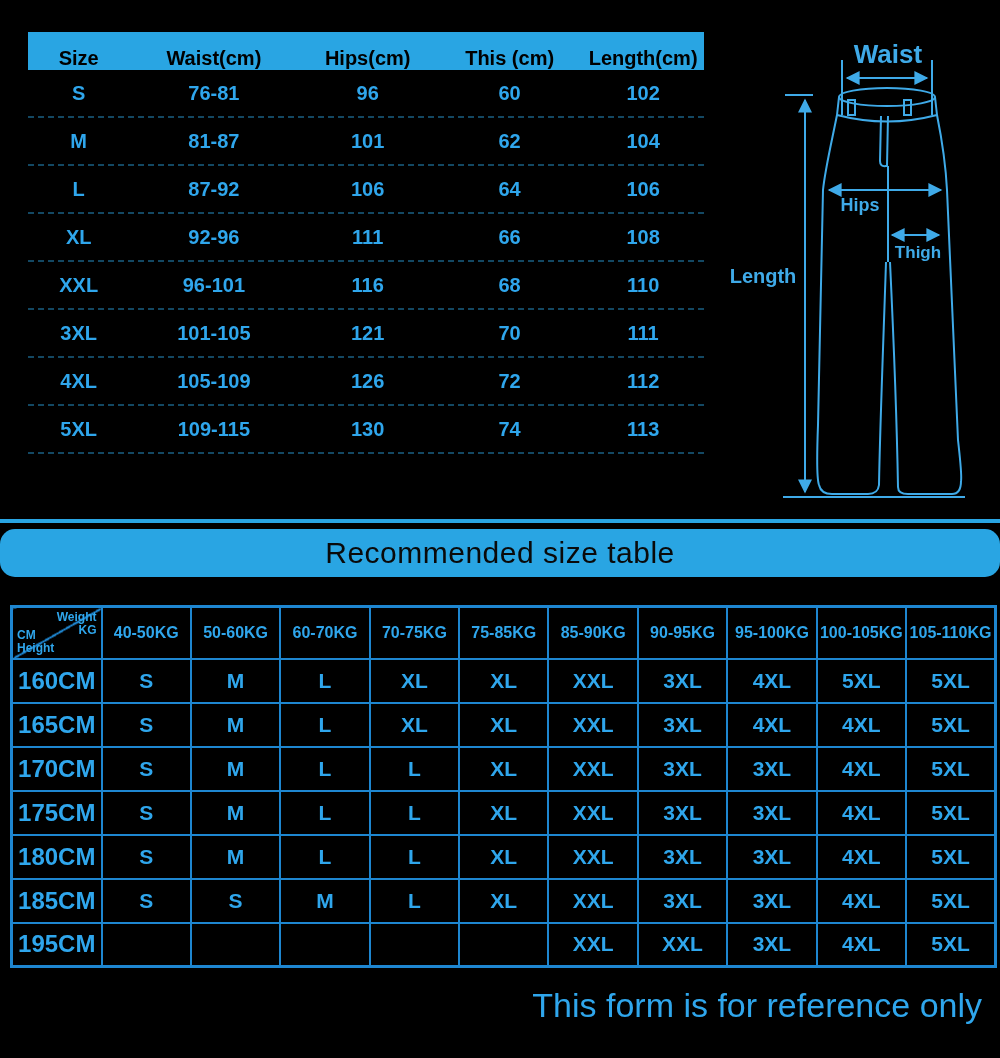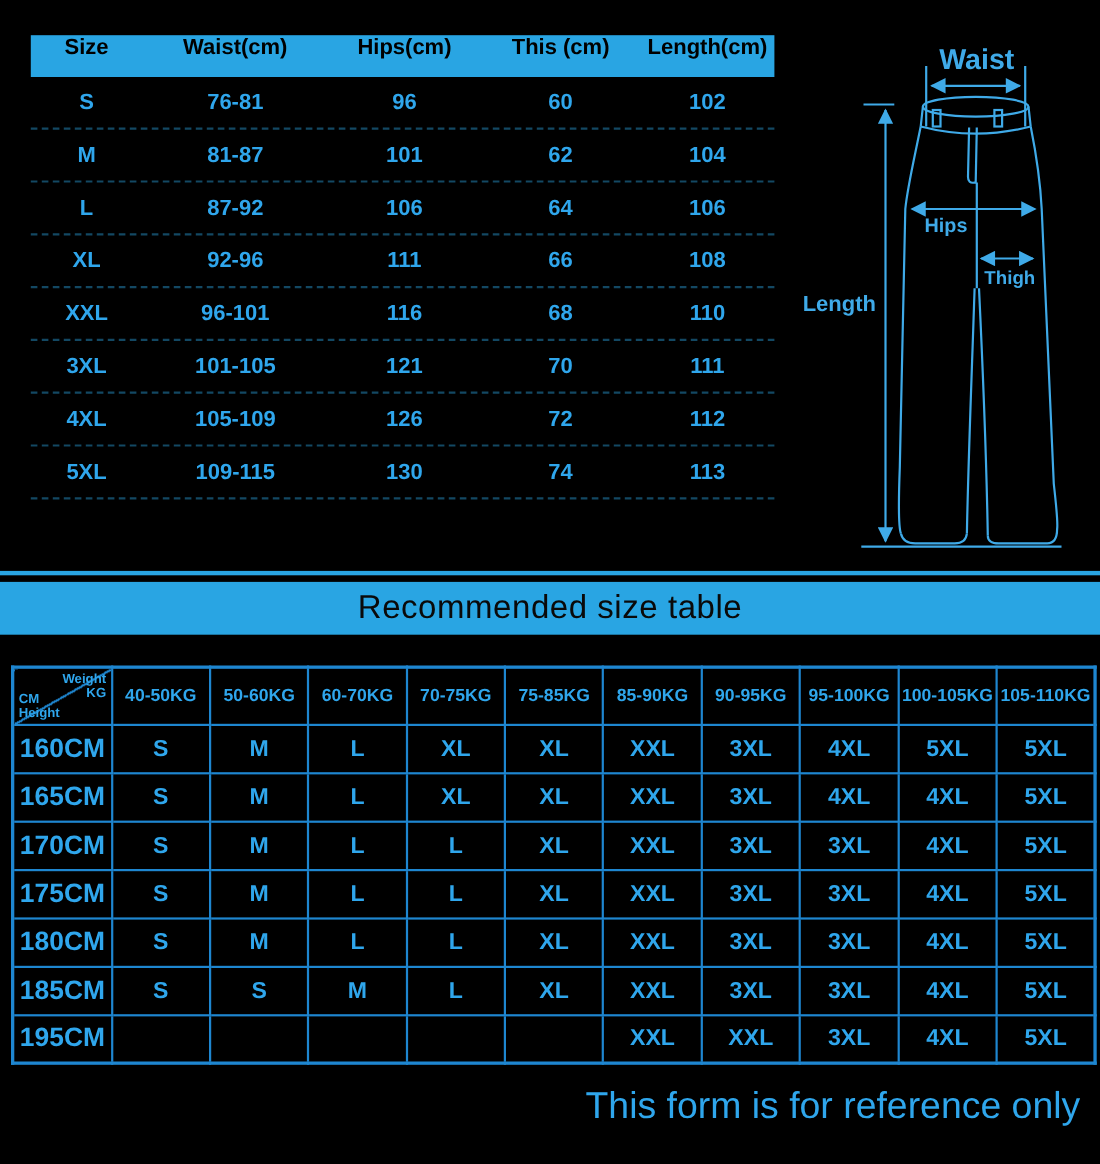--- a/index.html
+++ b/index.html
@@ -7,35 +7,35 @@
     --txt:#2fa6ec;
     --grid:#1e86d0;
     --stroke:#3faae8;
   }
   *{margin:0;padding:0;box-sizing:border-box;}
   html,body{width:1000px;height:1058px;background:#000;overflow:hidden;
     font-family:"Liberation Sans", sans-serif;}
 
   
   .top-table{position:absolute;left:28px;top:32px;width:676px;}
-  .mt-head{display:flex;height:38px;background:var(--cyan);align-items:flex-start;}
+  .mt-head{display:flex;height:38px;background:var(--cyan);align-items:flex-end;}
   .mt-head span{color:#000;font-weight:bold;font-size:20px;text-align:center;}
   .mrow{display:flex;height:48px;align-items:center;
     border-bottom:2px dashed rgba(43,160,220,.45);}
   .mrow span{color:var(--txt);font-weight:bold;font-size:20px;text-align:center;}
   .c0{width:15%;}.c1{width:25%;}.c2{width:20.5%;}.c3{width:21.5%;}.c4{width:18%;}
 
   
   .diagram{position:absolute;left:700px;top:15px;width:300px;height:505px;}
   .diagram text{fill:var(--stroke);font-weight:bold;font-family:"Liberation Sans",sans-serif;}
 
   
   .thin-line{position:absolute;left:0;top:519px;width:1000px;height:4px;background:var(--cyan);}
   .banner{position:absolute;left:0;top:529px;width:1000px;height:48px;background:var(--cyan);
-    display:flex;align-items:center;justify-content:center;}
+    display:flex;align-items:center;justify-content:center;border-radius:15px;}
   .banner span{color:#0a0a0a;font-size:30px;letter-spacing:.5px;}
 
   
   .rec-table{position:absolute;left:10px;top:605px;width:987px;border-collapse:collapse;
     table-layout:fixed;border:3px solid var(--grid);}
   .rec-table th,.rec-table td{border:2px solid var(--grid);text-align:center;
     color:var(--txt);font-weight:bold;overflow:hidden;}
   .rec-table thead tr{height:52px;}
   .rec-table tbody tr{height:44px;}
   .rec-table thead th{font-size:16px;}

